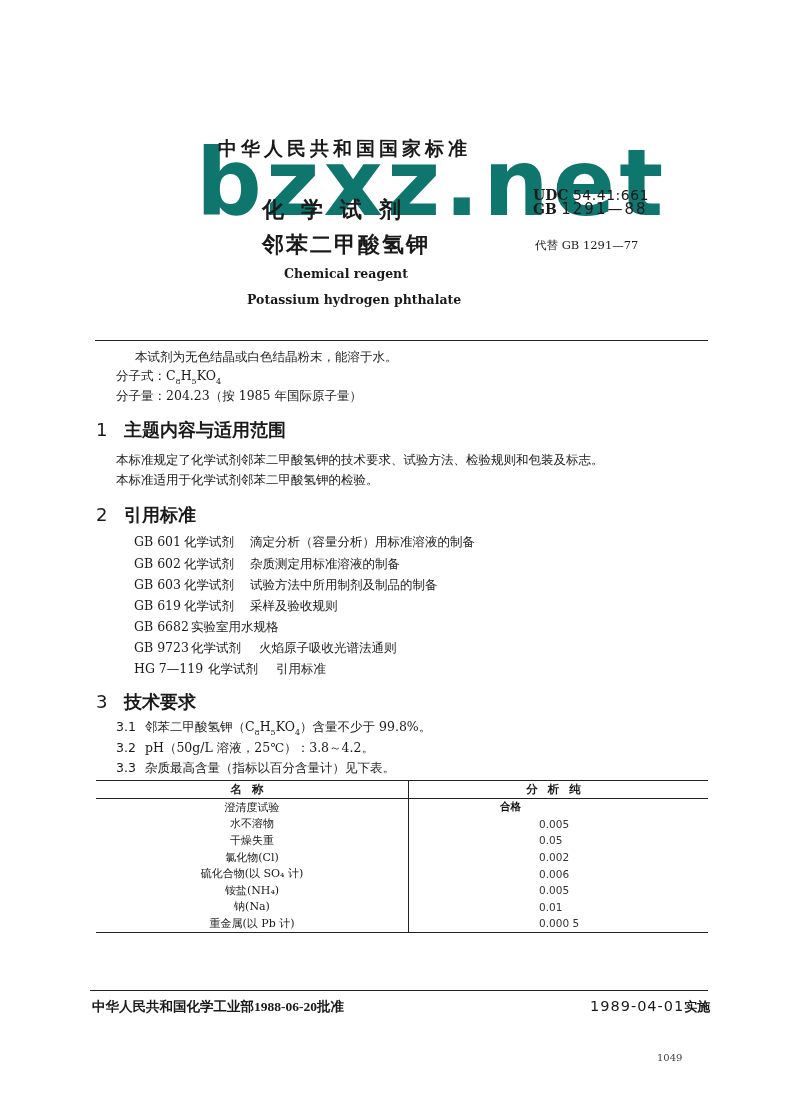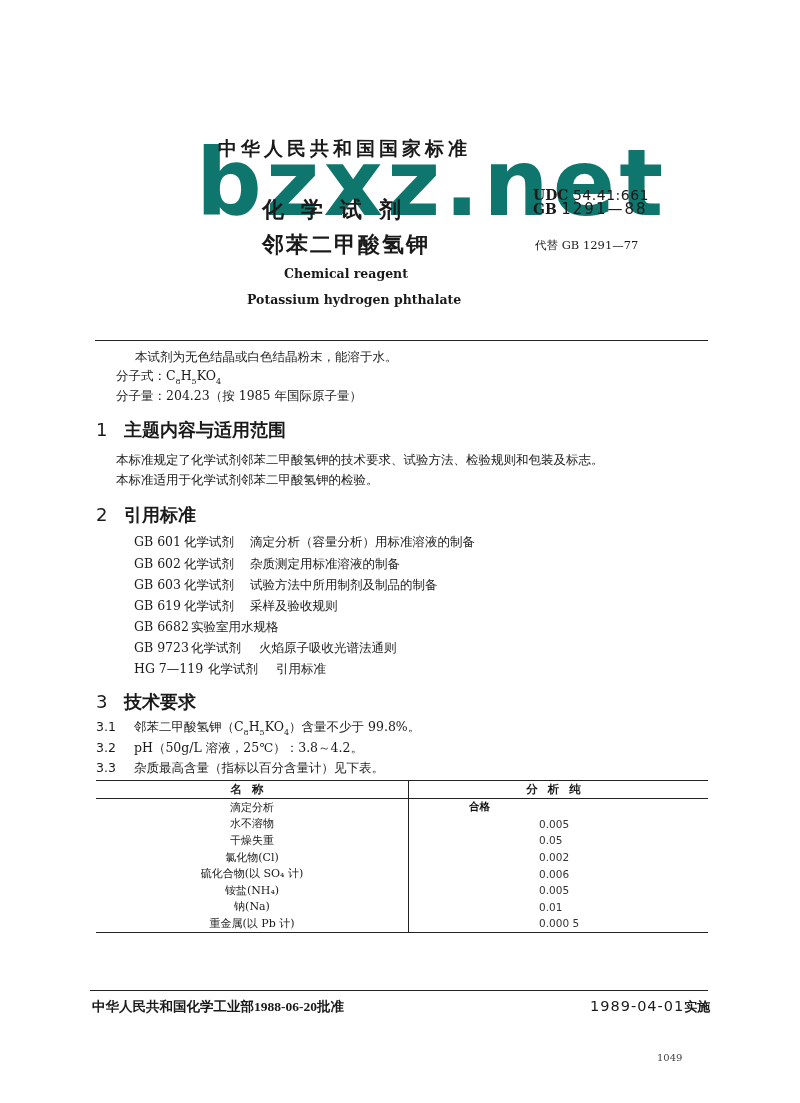--- a/index.html
+++ b/index.html
@@ -21,21 +21,21 @@
   .udc { left: 533px; top: 188px; font-size: 14px; line-height: 14px; }
   .udc b { font-family: "DejaVu Serif", serif; }
   .udc .num { font-family: "DejaVu Sans", sans-serif; font-weight: normal; letter-spacing: 0.5px; }
   .replace { left: 535px; top: 238px; font-size: 11.5px; }
   .hr { position: absolute; height: 0; border-top: 1.6px solid #222; }
   .body-text { font-size: 12.5px; line-height: 18px; white-space: nowrap; }
   .sec-h { font-family: "DejaVu Sans", sans-serif; font-weight: bold; font-size: 18px; }
   .sec-h .n { font-weight: normal; display: inline-block; width: 28px; }
   .ref-row { position: absolute; left: 134px; font-size: 12.5px; white-space: nowrap; }
   .ref-row span { display: inline-block; }
-  .req { position: absolute; left: 96px; font-size: 12.5px; white-space: nowrap; }
+  .req { position: absolute; left: 107px; font-size: 12.5px; white-space: nowrap; text-align: center; }
   .req .n { display: inline-block; width: 38px; font-family: "DejaVu Sans", sans-serif; }
   sub { font-size: 8px; }
   table.spec { position: absolute; left: 96px; top: 780px; width: 612px; border-collapse: collapse; font-size: 11px; }
   table.spec th { font-weight: bold; font-family: "DejaVu Sans", sans-serif; font-size: 11.5px; height: 17px; border-top: 1.6px solid #222; border-bottom: 1.2px solid #222; letter-spacing: 10px; padding: 0; }
   table.spec td { height: 16.6px; padding: 0; text-align: center; }
   table.spec td.val { text-align: left; padding-left: 130px; font-family: "DejaVu Sans", sans-serif; font-size: 10.5px; color: #333; }
   table.spec td.val.bold { font-weight: bold; color: #111; }
   table.spec td.name { border-right: 1.2px solid #222; width: 312px; }
   table.spec th.hname { border-right: 1.2px solid #222; }
   table.spec tr:last-child td { border-bottom: 1.6px solid #222; }
@@ -103,22 +103,22 @@
 
 <table class="spec">
   <thead>
     <tr>
       <th class="hname">名称</th>
       <th>分析纯</th>
     </tr>
   </thead>
   <tbody>
     <tr>
-        <td class="name">滴定分析</td>
-        <td class="val bold" style="padding-left:60px;font-family:'DejaVu Serif',serif">合格</td>
+        <td class="name">澄清度试验</td>
+        <td class="val bold" style="padding-left:91px;font-family:'DejaVu Serif',serif">合格</td>
       </tr>
     <tr>
         <td class="name">水不溶物</td>
         <td class="val">0.005</td>
       </tr>
     <tr>
         <td class="name">干燥失重</td>
         <td class="val">0.05</td>
       </tr>
     <tr>

